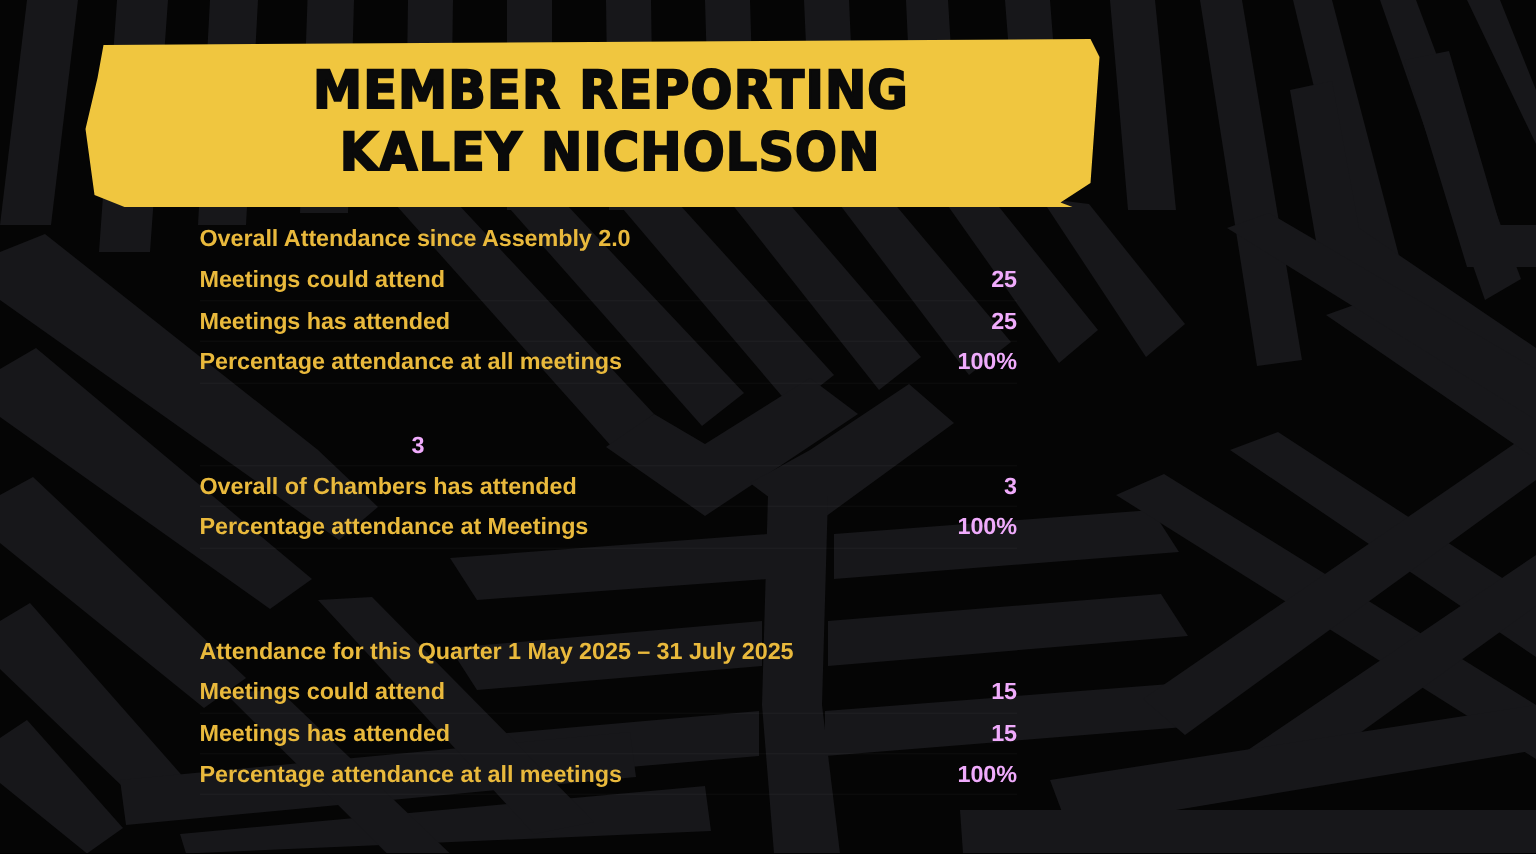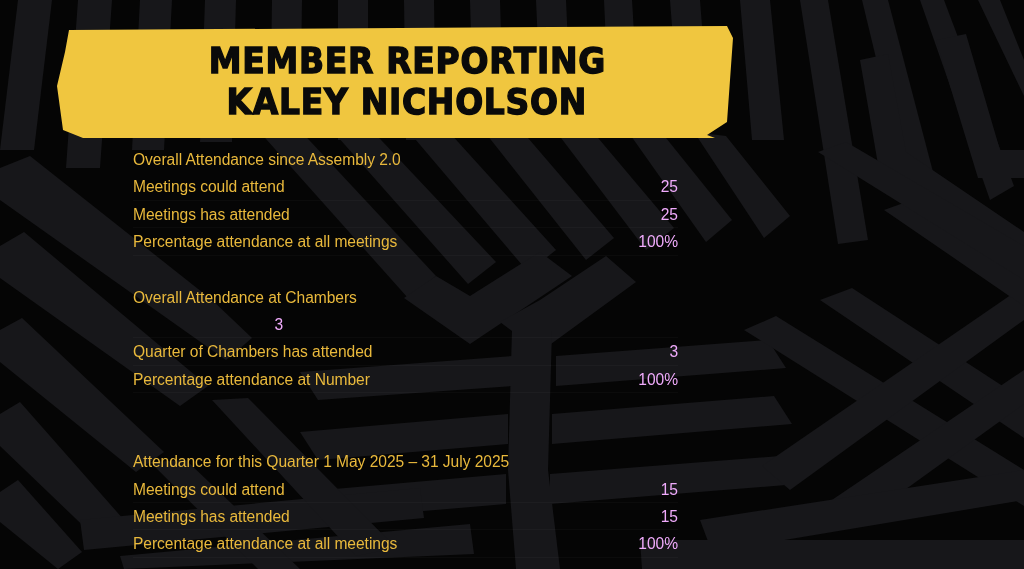--- a/index.html
+++ b/index.html
@@ -77,20 +77,21 @@
     width: 545px;
   }
   .table-block {
     width: 100%;
   }
   .row {
     display: flex;
     align-items: baseline;
     height: 27.4px;
     box-shadow: inset 0 -1px 0 rgba(255,255,255,0.028);
+    font-weight: bold;
   }
   .row.heading {
     box-shadow: none;
   }
   .cell-label {
     flex: 1 1 auto;
     color: #E9B93C;
     font-family: "Liberation Sans", sans-serif;
     font-size: 15.6px;
     line-height: 27.4px;
@@ -211,33 +212,29 @@
       </div>
       <div class="row">
         <div class="cell-label">Percentage attendance at all meetings</div>
         <div class="cell-value">100%</div>
       </div>
     </div>
 
     <div class="spacer-sm"></div>
 
     <div class="table-block">
-      <div class="row heading">
-        <div class="cell-label">Overall Attendance at Chambers</div>
-        <div class="cell-value"></div>
-      </div>
       <div class="row">
         <div class="cell-value">3</div>
       </div>
       <div class="row">
-        <div class="cell-label">Quarter of Chambers has attended</div>
+        <div class="cell-label">Overall of Chambers has attended</div>
         <div class="cell-value">3</div>
       </div>
       <div class="row">
-        <div class="cell-label">Percentage attendance at Number</div>
+        <div class="cell-label">Percentage attendance at Meetings</div>
         <div class="cell-value">100%</div>
       </div>
     </div>
 
     <div class="spacer-lg"></div>
 
     <div class="table-block">
       <div class="row heading">
         <div class="cell-label">Attendance for this Quarter 1 May 2025 – 31 July 2025</div>
         <div class="cell-value"></div>

